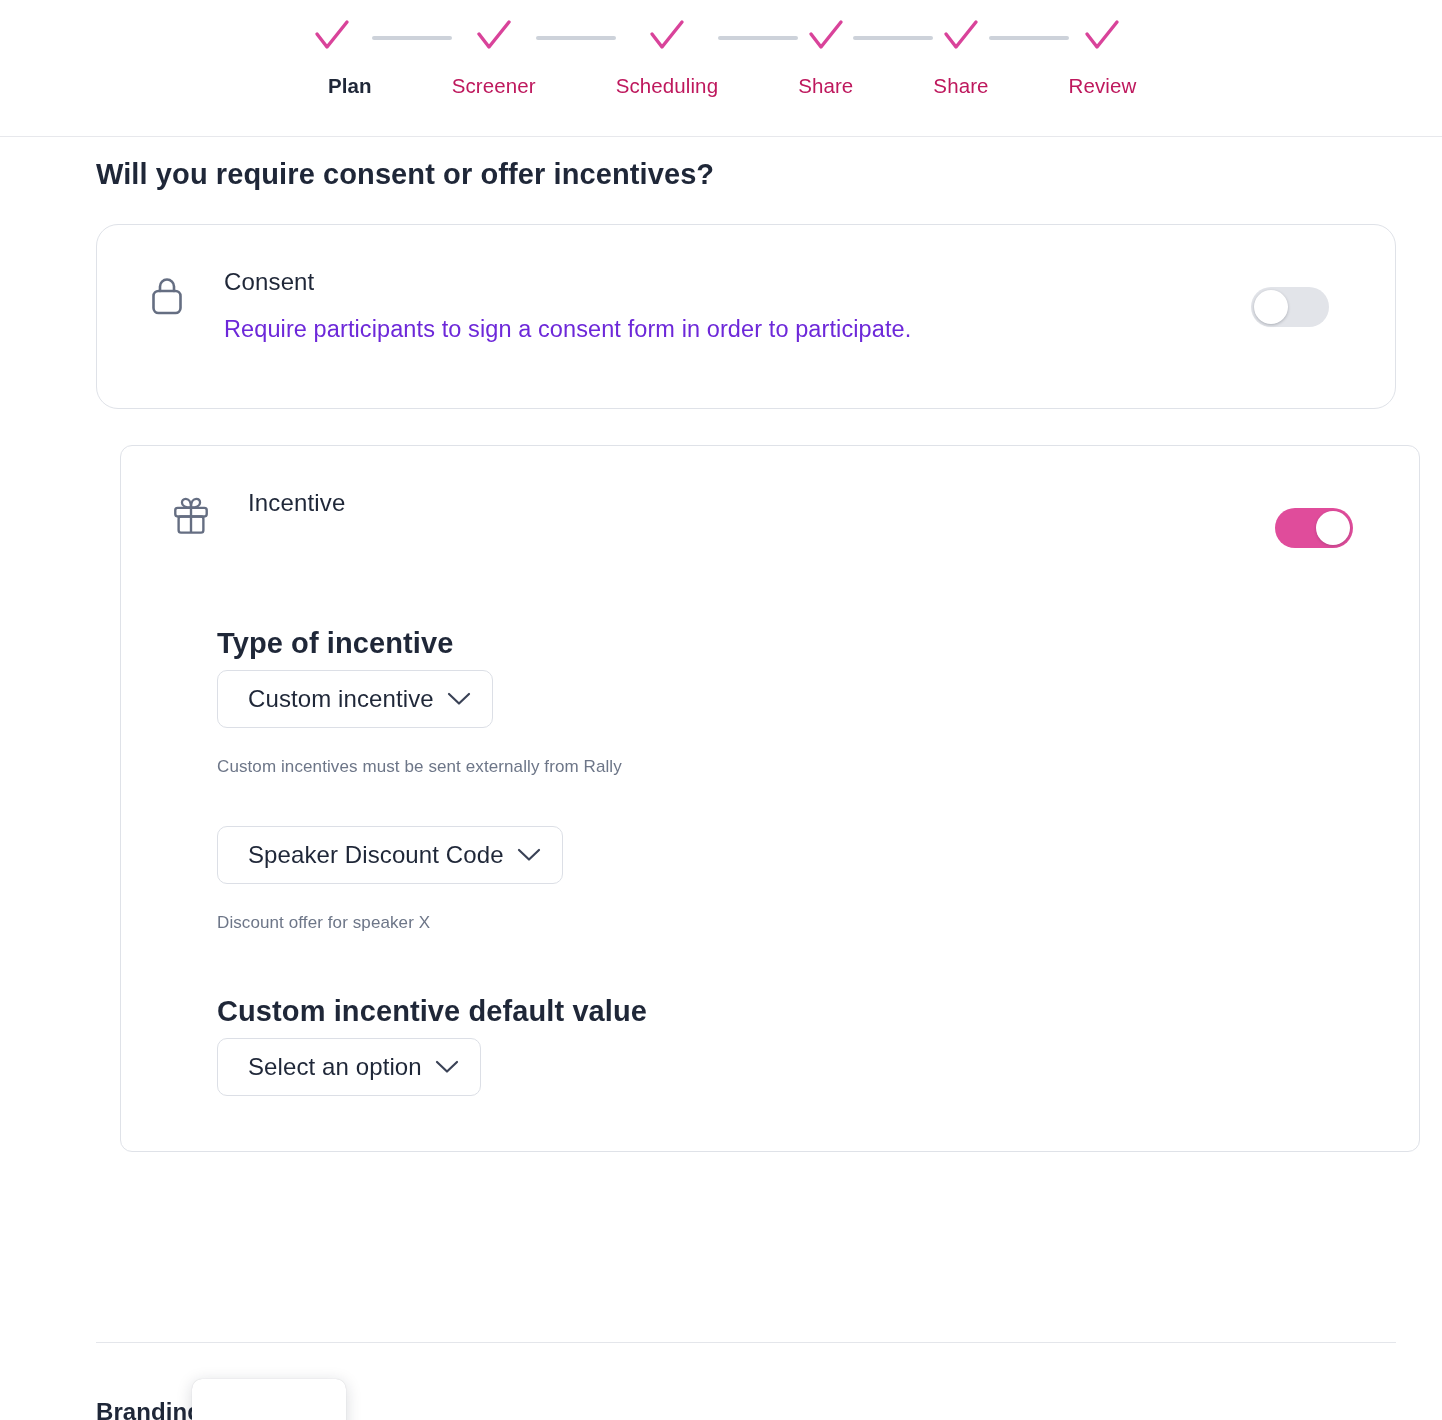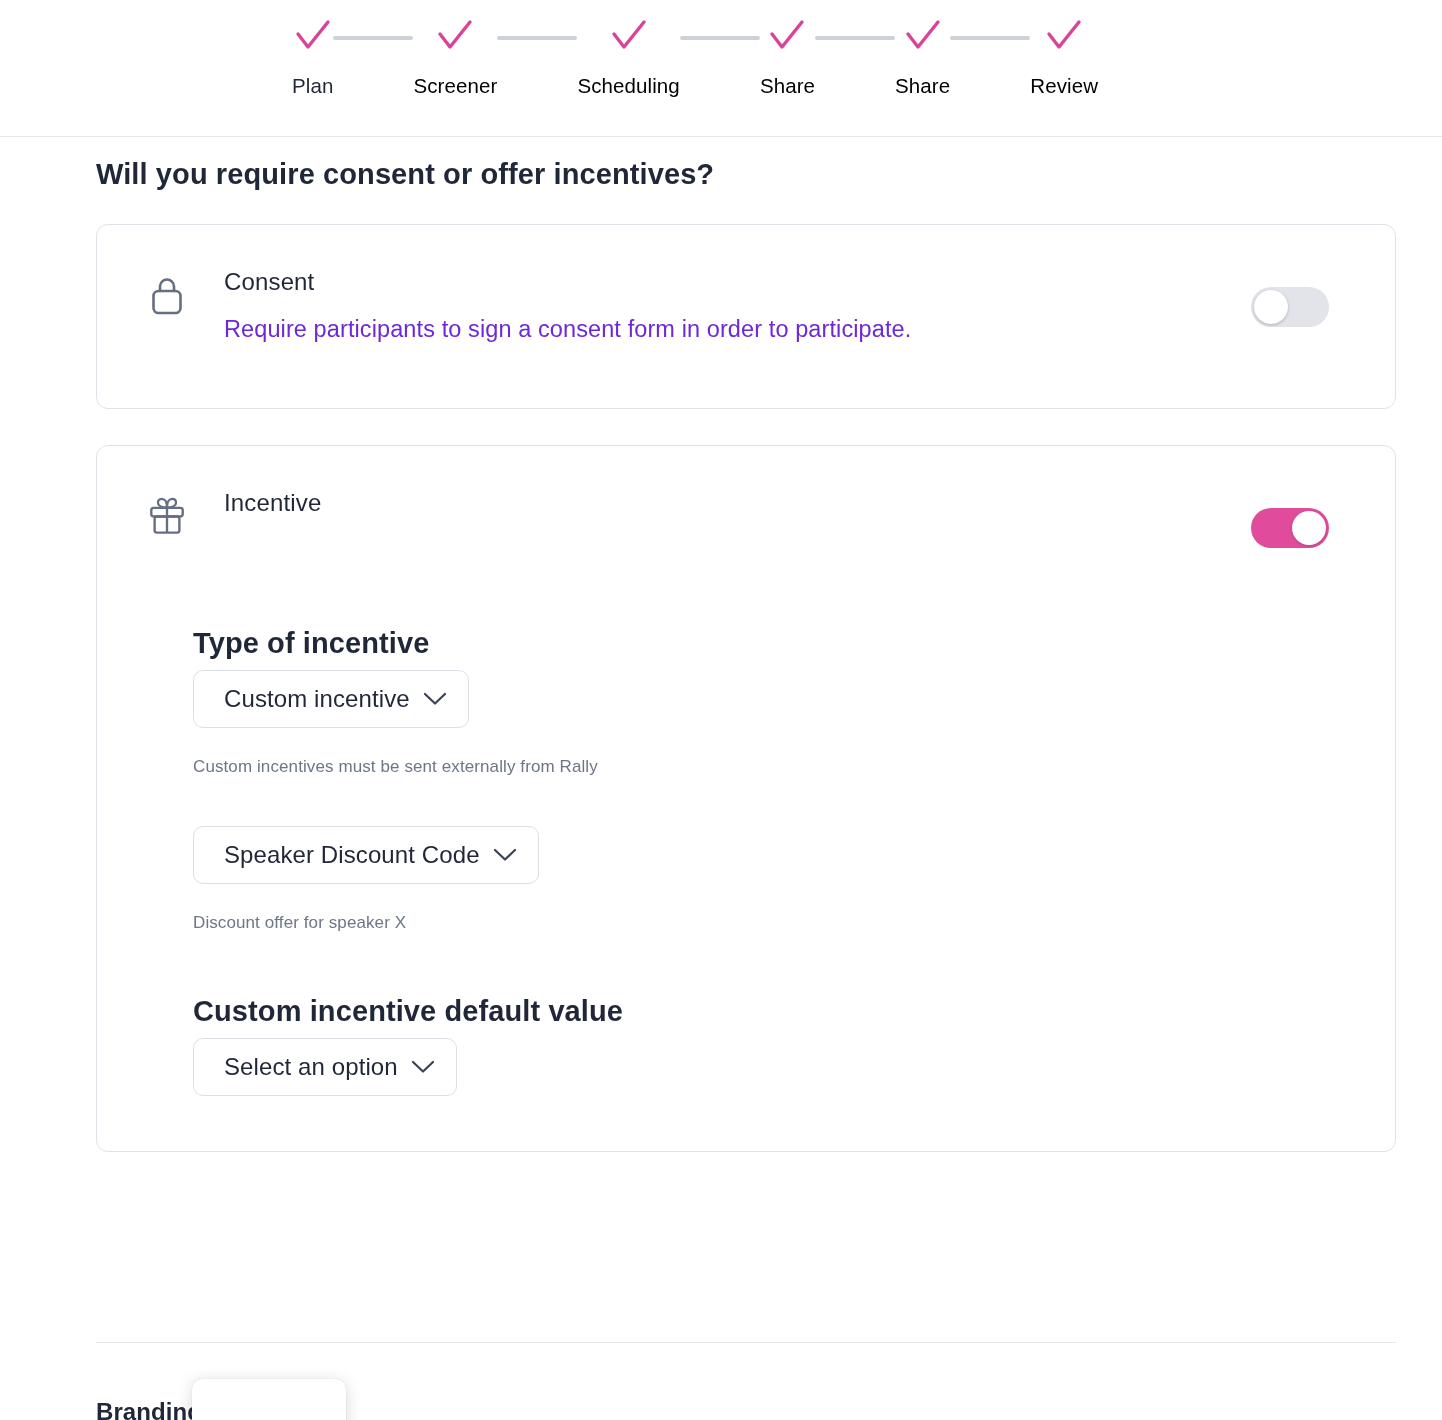--- a/index.html
+++ b/index.html
@@ -45,27 +45,28 @@
   .step-check {
     height: 44px;
     display: flex;
     align-items: center;
     justify-content: center;
   }
   .step-label {
     font-size: 20.5px;
     line-height: 24px;
     letter-spacing: 0.1px;
-    color: #000000;
+    color: #be185d;
     white-space: nowrap;
     margin-top: 16px;
   }
   .step.current .step-label {
     color: #1f2738;
-    font-weight: 400;
+    font-weight: 700;
+    margin-left: 36px;
   }
   .step-connector {
     width: 80px;
     height: 4px;
     border-radius: 2px;
     background: #cdd2da;
     margin-top: 22px;
     flex: none;
   }
 
@@ -89,22 +90,22 @@
 
   
   .card {
     position: absolute;
     left: 96px;
     width: 1300px;
     border: 1px solid #dfe2e8;
     border-radius: 12px;
     background: #ffffff;
   }
-  #consent-card { top: 87px; height: 185px; }
-  #incentive-card { top: 308px; height: 707px; }
+  #consent-card { top: 87px; height: 185px; border-radius: 22px; }
+  #incentive-card { top: 308px; height: 707px; margin-left: 24px; }
 
   .card-head {
     position: absolute;
     left: 0; top: 0;
     width: 100%;
   }
   .card-icon {
     position: absolute;
     left: 50px;
     width: 40px;

